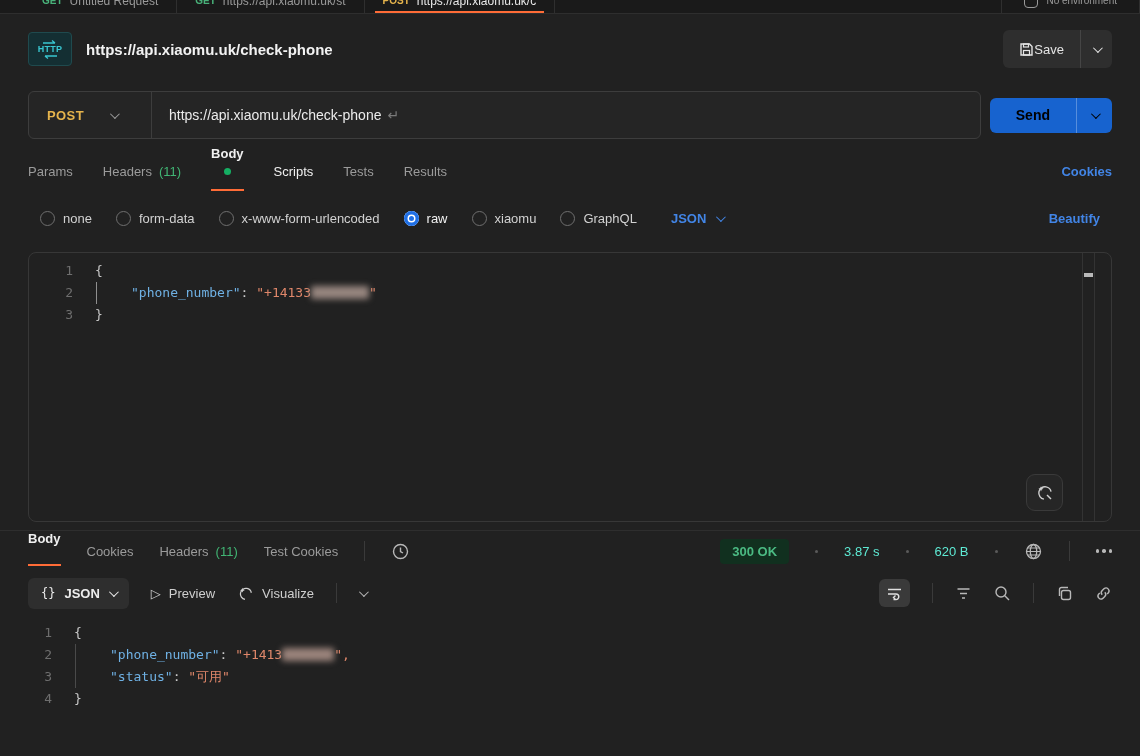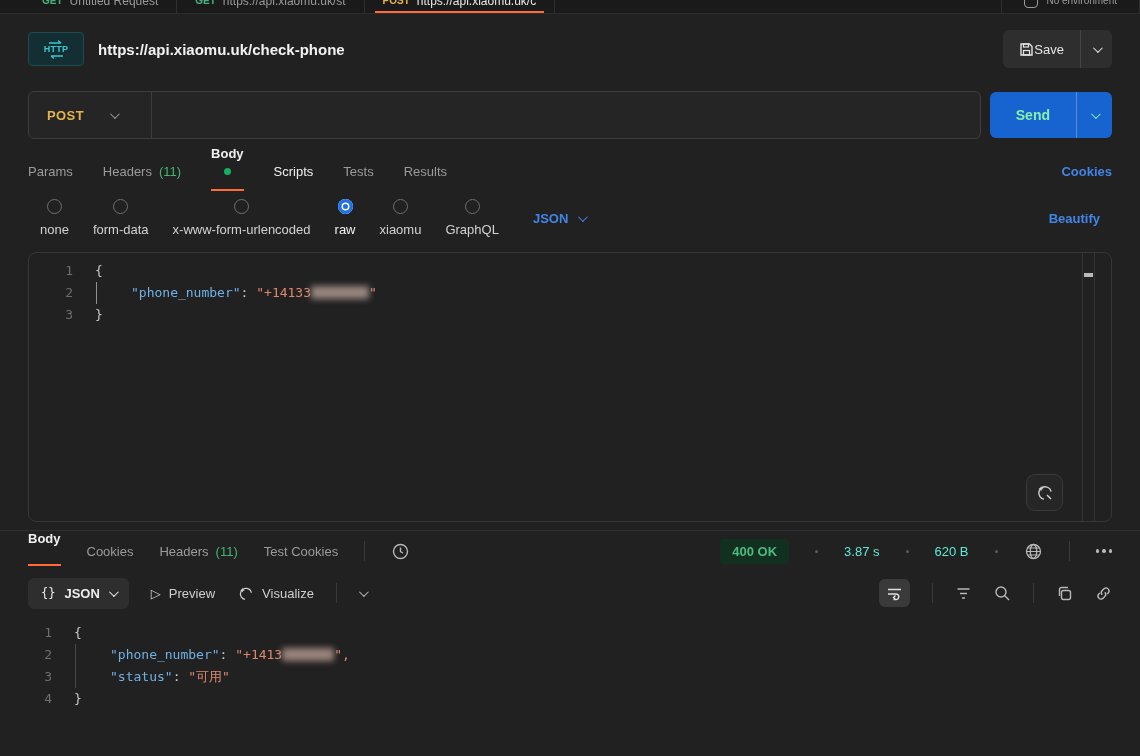--- a/index.html
+++ b/index.html
@@ -23,21 +23,21 @@
   .ttab.active::after { content:""; position:absolute; left:10px; right:10px; bottom:0;
     height:2px; background:#ff6c37; }
   .tdiv { width:1px; background:#2f2f2f; }
   .t-spacer { flex:1; }
   .env { display:flex; align-items:center; gap:8px; padding:0 22px; color:#9a9a9a; font-size:10px; }
   .env > * { transform:translateY(-6px); }
   .env-icon { width:14px; height:14px; border:1.5px solid #9a9a9a; border-radius:4px; display:inline-block; }
 
   
   .header { height:70px; display:flex; align-items:center; padding:0 28px; gap:14px; }
-  .http-badge { width:56px; height:34px; background:#142f33; border:1px solid #1f4a4e;
+  .http-badge { width:44px; height:34px; background:#142f33; border:1px solid #1f4a4e;
     border-radius:4px; display:flex; flex-direction:column; align-items:center; justify-content:center; }
   .http-badge .txt { color:#39c6d0; font-size:9px; font-weight:bold; letter-spacing:.3px; line-height:9px; }
   .http-badge svg { display:block; }
   .req-title { font-size:15px; font-weight:bold; color:#f2f2f2; }
   .h-spacer { flex:1; }
   .split-btn { display:flex; align-items:stretch; border-radius:6px; overflow:hidden; height:38px; }
   .save-btn { background:#2e2e2e; color:#e4e4e4; }
   .save-btn .main { display:flex; align-items:center; gap:0; padding:0 16px; cursor:pointer; }
   .save-btn .chev-part { display:flex; align-items:center; padding:0 12px; border-left:1px solid #454545; cursor:pointer; }
   .chev { width:7px; height:7px; border-right:1.6px solid currentColor; border-bottom:1.6px solid currentColor;
@@ -46,39 +46,39 @@
   
   .urlrow { height:62px; display:flex; align-items:center; padding:0 28px; gap:9px; }
   .url-box { flex:1; height:48px; background:#252525; border:1px solid #3d3d3d; border-radius:6px;
     display:flex; align-items:center; }
   .method { color:#e6b44c; font-weight:bold; font-size:13px; letter-spacing:.4px;
     padding:0 34px 0 18px; display:flex; align-items:center; gap:26px; cursor:pointer; }
   .method .chev { color:#9a9a9a; }
   .url-sep { width:1px; height:46px; background:#3d3d3d; }
   .url-text { padding-left:17px; font-size:14px; color:#ececec; }
   .ret { color:#7a7a7a; margin-left:6px; }
-  .send-btn { background:#1763cf; color:#86efac; font-weight:bold; height:46px; }
+  .send-btn { background:#1763cf; color:#000000; font-weight:bold; height:35px; }
   .send-btn .main { display:flex; align-items:center; padding:0 26px; font-size:14px; cursor:pointer; }
   .send-btn .chev-part { display:flex; align-items:center; padding:0 14px;
     border-left:1px solid rgba(255,255,255,.28); cursor:pointer; }
 
   
   .reqtabs { height:50px; display:flex; align-items:center; padding:0 28px; gap:30px; color:#9b9b9b; }
   .rtab { display:flex; align-items:center; gap:7px; height:100%; position:relative; cursor:pointer; white-space:nowrap; }
   .rtab.active { color:#f0f0f0; font-weight:bold;flex-direction:column; }
   .rtab.bright { color:#f0f0f0; }
   .rtab.active::after { content:""; position:absolute; left:0; right:0; bottom:5px; height:2px; background:#ff6c37; }
   .count { color:#41b574; }
   .dot-green { width:7px; height:7px; border-radius:50%; background:#15af63; display:inline-block; }
   .link-blue { color:#4285e6; font-weight:bold; cursor:pointer; }
   .rt-spacer { flex:1; }
 
   
   .radiorow { height:44px; display:flex; align-items:center; padding:0 40px 0 40px; gap:24px; color:#d2d2d2; }
-  .radio { display:flex; align-items:center; gap:8px; cursor:pointer; white-space:nowrap;flex-direction:column; }
+  .radio { display:flex; align-items:center; gap:8px; cursor:pointer; white-space:nowrap; }
   .rdot { width:15px; height:15px; border-radius:50%; border:1.5px solid #6f6f6f; background:transparent; }
   .radio.sel .rdot { border:none; background:#1f6fe5; box-shadow:inset 0 0 0 3.5px #1f6fe5, inset 0 0 0 5px #fff; }
   .radio.sel { color:#f2f2f2; }
   .lang-dd { display:flex; align-items:center; gap:10px; color:#4285e6; font-weight:bold; margin-left:10px; cursor:pointer; }
   .rr-spacer { flex:1; }
 
   
   .editor { margin:12px 28px 0; height:270px; border:1px solid #373737; border-radius:8px;
     position:relative; padding-top:7px; }
   .code-line { display:flex; height:22px; line-height:22px; font-size:13px; }
@@ -177,20 +177,23 @@
   </div>
 </div>
 
 <div class="urlrow">
   <div class="url-box">
     <div class="method">
       <span>POST</span>
       <i class="chev"></i>
     </div>
     <div class="url-sep"></div>
+    <div class="url-text">
+      <span>https://api.xiaomu.uk/check-phone</span><span class="ret">↵</span>
+    </div>
   </div>
   <div class="split-btn send-btn">
     <div class="main">
       <span>Send</span>
     </div>
     <div class="chev-part">
       <i class="chev"></i>
     </div>
   </div>
 </div>
@@ -295,21 +298,21 @@
       <span>Test Cookies</span>
     </div>
   <div class="vdiv"></div>
   <div class="icon-btn">
     <svg width="19" height="19" viewBox="0 0 19 19">
       <circle cx="9.5" cy="9.5" r="7" fill="none" stroke="#b8b8b8" stroke-width="1.4"></circle>
       <path d="M9.5 5.5 V9.5 L12 11" fill="none" stroke="#b8b8b8" stroke-width="1.4"></path>
     </svg>
   </div>
   <div class="rt-spacer"></div>
-  <div class="badge-ok">400 OK</div>
+  <div class="badge-ok">300 OK</div>
   <span class="sepdot"></span>
   <div class="meta">3.87 s</div>
   <span class="sepdot"></span>
   <div class="meta">620 B</div>
   <span class="sepdot"></span>
   <div class="icon-btn">
     <svg width="19" height="19" viewBox="0 0 19 19">
       <circle cx="9.5" cy="9.5" r="7" fill="none" stroke="#b8b8b8" stroke-width="1.3"></circle>
       <ellipse cx="9.5" cy="9.5" rx="3.2" ry="7" fill="none" stroke="#b8b8b8" stroke-width="1.3"></ellipse>
       <path d="M2.5 9.5 h14 M3.5 6 h12 M3.5 13 h12" stroke="#b8b8b8" stroke-width="1.1" fill="none"></path>

